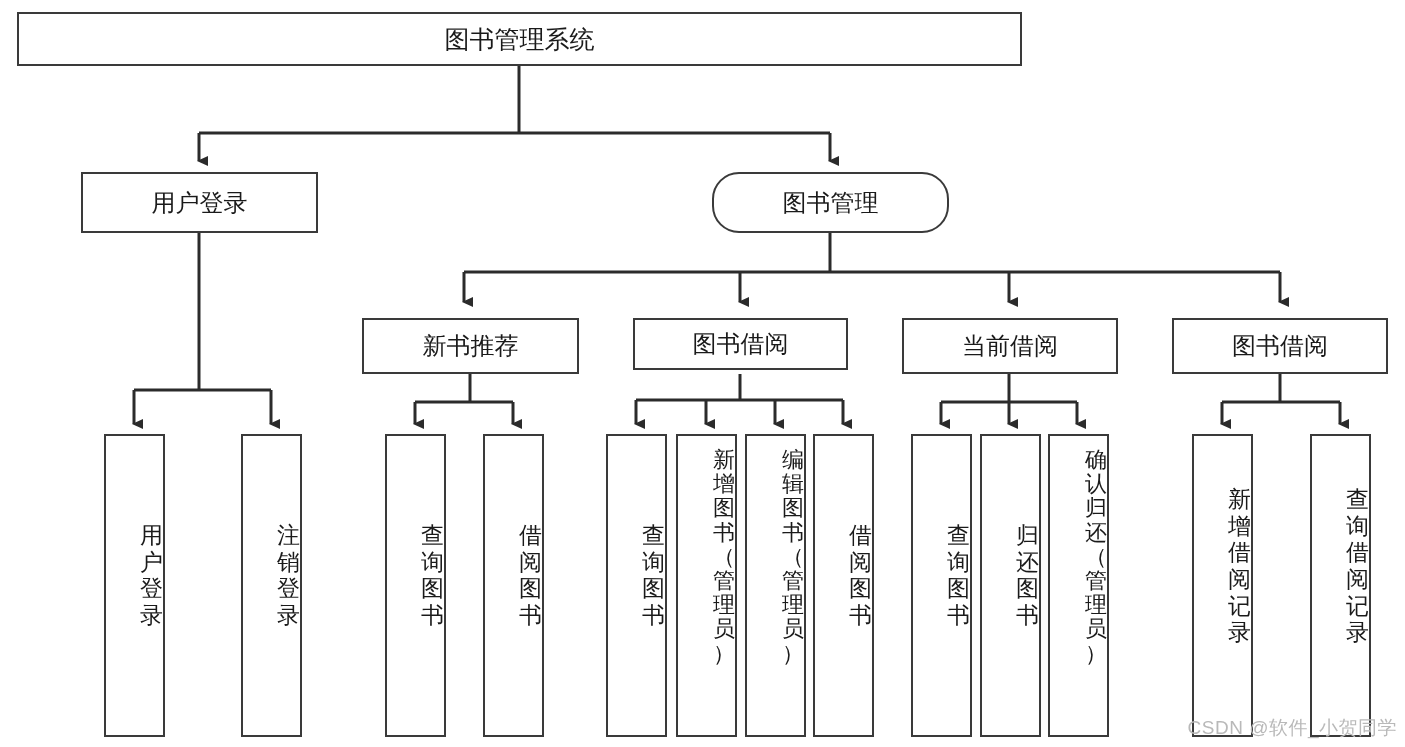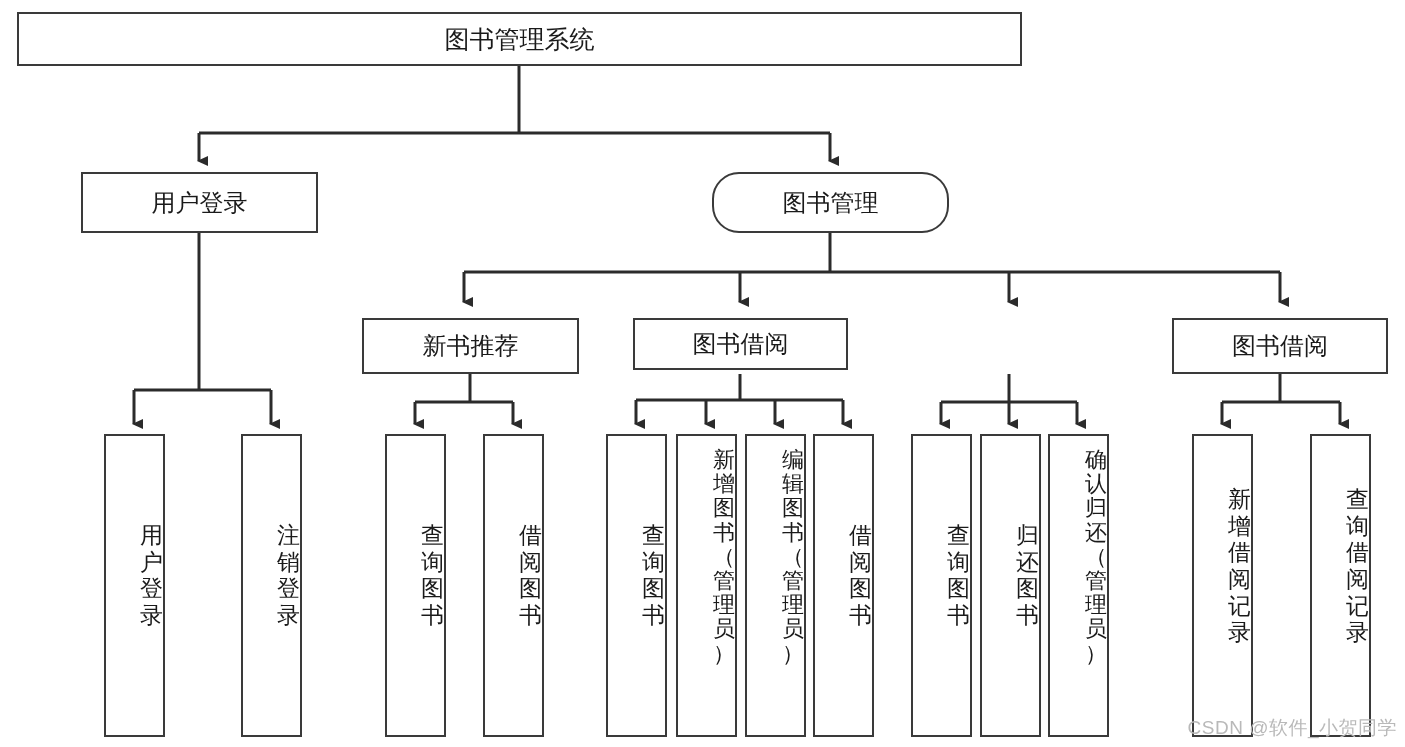--- a/index.html
+++ b/index.html
@@ -151,20 +151,23 @@
   <div class="node h" style="left:712px; top:172px; width:237px; height:61px;border-radius:27px;">
     <span class="lbl">图书管理</span>
   </div>
 
   <div class="node h" style="left:362px; top:318px; width:217px; height:56px;">
     <span class="lbl">新书推荐</span>
   </div>
   <div class="node h" style="left:633px; top:318px; width:215px; height:52px;">
     <span class="lbl">图书借阅</span>
   </div>
+  <div class="node h" style="left:902px; top:318px; width:216px; height:56px;">
+    <span class="lbl">当前借阅</span>
+  </div>
   <div class="node h" style="left:1172px; top:318px; width:216px; height:56px;">
     <span class="lbl">图书借阅</span>
   </div>
 
   <div class="node v mid" style="left:104px; top:434px; width:61px; height:303px;">
     <span class="lbl">用
 户
 登
 录</span>
   </div>

